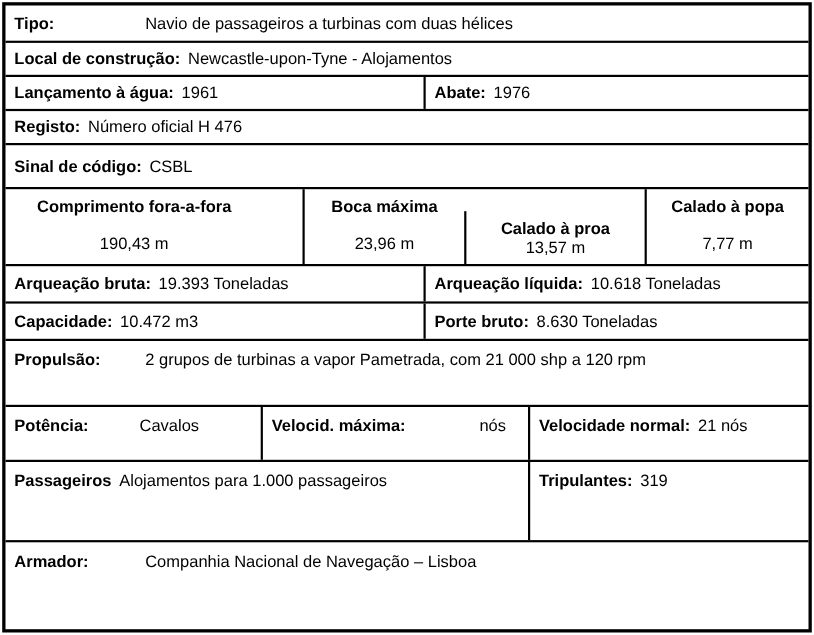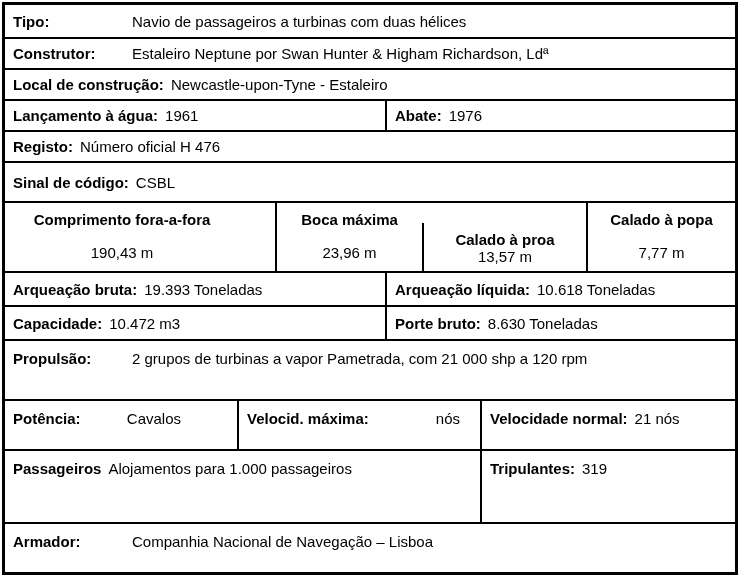--- a/index.html
+++ b/index.html
@@ -96,31 +96,25 @@
 <div class="sheet">
   <div class="spec-table">
 
     <div class="row h-tipo">
       <div class="cell grow">
         <span class="label w112">Tipo:</span>
         <span class="value">Navio de passageiros a turbinas com duas hélices</span>
       </div>
     </div>
 
-    <div class="row h-construtor">
-      <div class="cell grow">
-        <span class="label w112">Construtor:</span>
-        <span class="value">Estaleiro Neptune por Swan Hunter &amp; Higham Richardson, Ldª</span>
-      </div>
-    </div>
 
     <div class="row h-local">
       <div class="cell grow">
         <span class="label">Local de construção:</span>
-        <span class="value">Newcastle-upon-Tyne - Estaleiro</span>
+        <span class="value">Newcastle-upon-Tyne - Alojamentos</span>
       </div>
     </div>
 
     <div class="row h-lancamento">
       <div class="cell w-380">
         <span class="label">Lançamento à água:</span>
         <span class="value">1961</span>
       </div>
       <div class="cell grow">
         <span class="label">Abate:</span>

